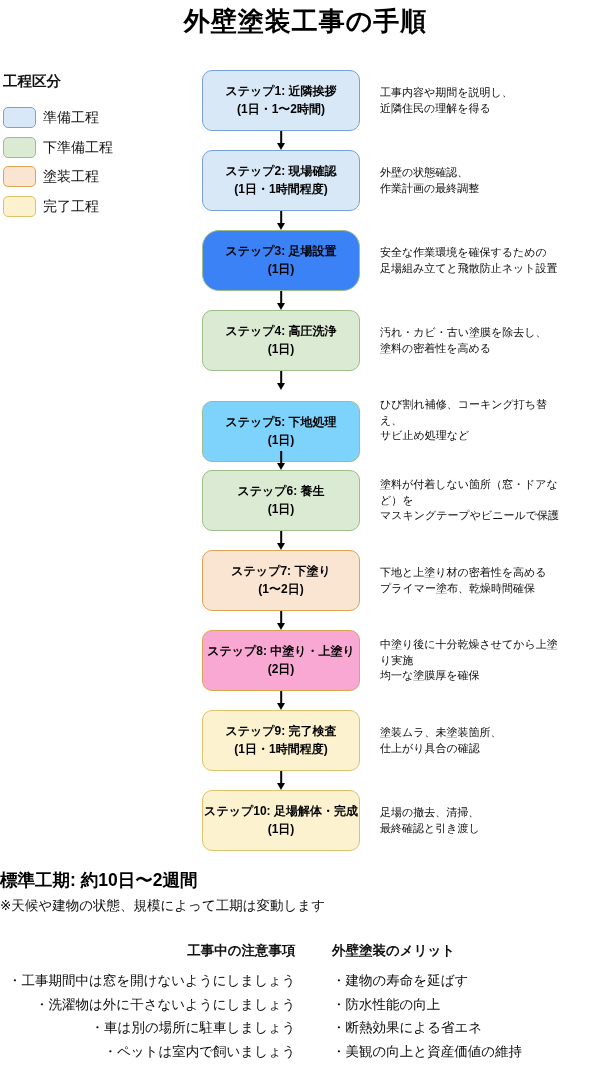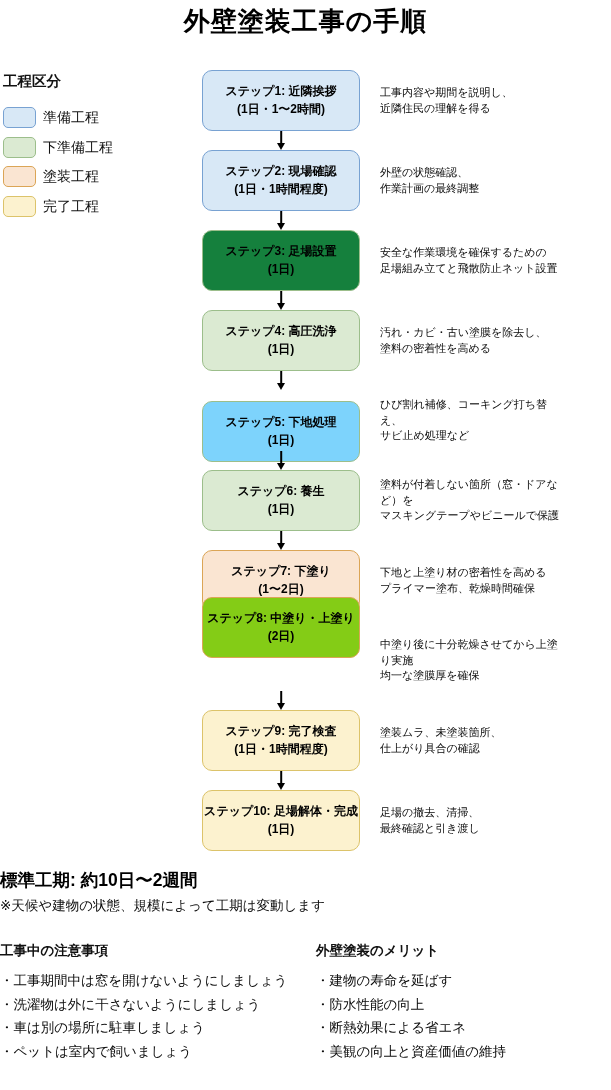--- a/index.html
+++ b/index.html
@@ -37,22 +37,22 @@
     font-size:11px; line-height:1.42; white-space:pre-line; color:#0a0a0a; }
 
   
   .summary-heading { position:absolute; top:868px; left:0; width:611px; 
     font-size:17.5px; font-weight:bold; color:#000; }
   .summary-note { position:absolute; top:897px; left:0; width:611px; text-align:left;
     font-size:13.5px; color:#0a0a0a; }
 
   
   .section { position:absolute; top:942px; }
-  .section-cautions { left:0; }
-  .section-benefits { left:316px; }
+  .section-cautions { left:8px;text-align:right; }
+  .section-benefits { left:332px; }
   .section-title { font-size:13.5px; font-weight:bold; margin-bottom:9px; white-space:nowrap; }
   .section-item { font-size:13.5px; line-height:23.5px; white-space:nowrap; color:#0a0a0a; }
 
   .footer { position:absolute; top:1063px; left:0; width:611px; text-align:center;
     font-size:13px; font-style:italic; color:#333;margin-top:46px; }
 </style>
 </head>
 <body>
 
 <div class="canvas">
@@ -87,21 +87,21 @@
   <div class="arrow" style="top:131px"></div>
 
   <div class="step-box" style="top: 150px; background: rgb(216, 232, 246); border-color: rgb(120, 162, 210);">
     <div class="box-title">ステップ2: 現場確認</div>
     <div class="box-duration">(1日・1時間程度)</div>
   </div>
   <div class="step-desc" style="top:150px">外壁の状態確認、
 作業計画の最終調整</div>
   <div class="arrow" style="top:211px"></div>
 
-  <div class="step-box" style="top: 230px; background: #15803d; border-color: rgb(156, 190, 139);">
+  <div class="step-box" style="top: 230px; background: #3b82f6; border-color: rgb(156, 190, 139); border-radius: 17px;">
     <div class="box-title">ステップ3: 足場設置</div>
     <div class="box-duration">(1日)</div>
   </div>
   <div class="step-desc" style="top:230px">安全な作業環境を確保するための
 足場組み立てと飛散防止ネット設置</div>
   <div class="arrow" style="top:291px"></div>
 
   <div class="step-box" style="top: 310px; background: rgb(219, 234, 210); border-color: rgb(156, 190, 139);">
     <div class="box-title">ステップ4: 高圧洗浄</div>
     <div class="box-duration">(1日)</div>
@@ -129,21 +129,21 @@
   <div class="arrow" style="top:531px"></div>
 
   <div class="step-box" style="top: 550px; background: rgb(250, 229, 210); border-color: rgb(219, 165, 86);">
     <div class="box-title">ステップ7: 下塗り</div>
     <div class="box-duration">(1〜2日)</div>
   </div>
   <div class="step-desc" style="top:550px">下地と上塗り材の密着性を高める
 プライマー塗布、乾燥時間確保</div>
   <div class="arrow" style="top:611px"></div>
 
-  <div class="step-box" style="top: 597px; background: #84cc16; border-color: rgb(219, 165, 86);">
+  <div class="step-box" style="top: 630px; background: #f9a8d4; border-color: rgb(219, 165, 86);">
     <div class="box-title">ステップ8: 中塗り・上塗り</div>
     <div class="box-duration">(2日)</div>
   </div>
   <div class="step-desc" style="top:630px">中塗り後に十分乾燥させてから上塗
 り実施
 均一な塗膜厚を確保</div>
   <div class="arrow" style="top:691px"></div>
 
   <div class="step-box" style="top: 710px; background: rgb(252, 242, 207); border-color: rgb(220, 195, 106);">
     <div class="box-title">ステップ9: 完了検査</div>

